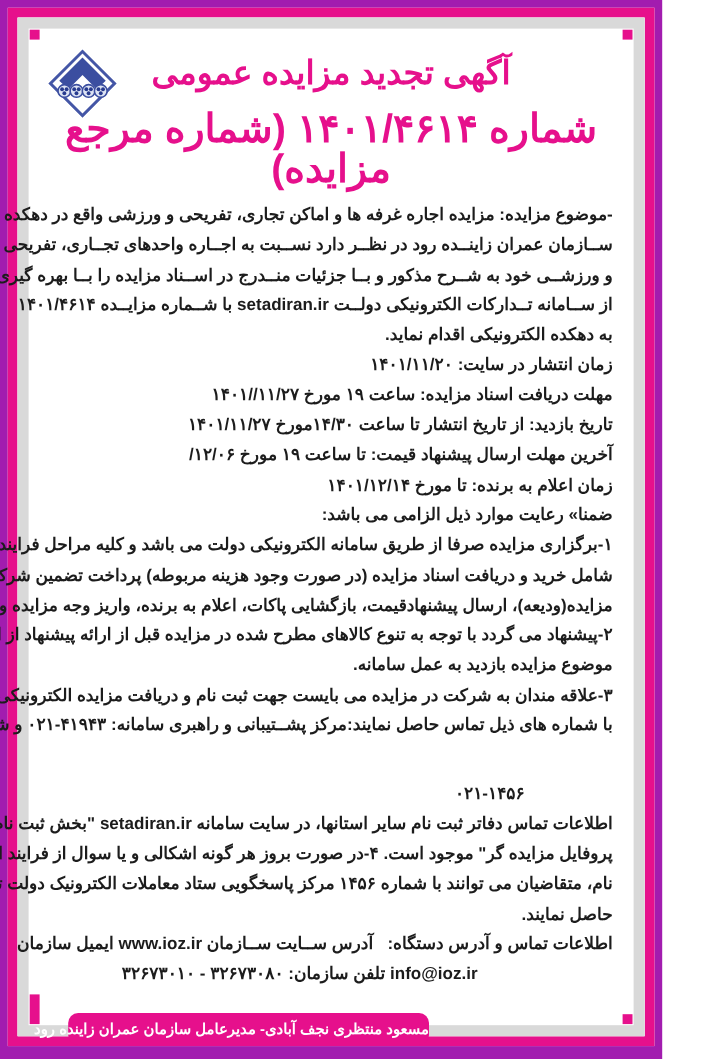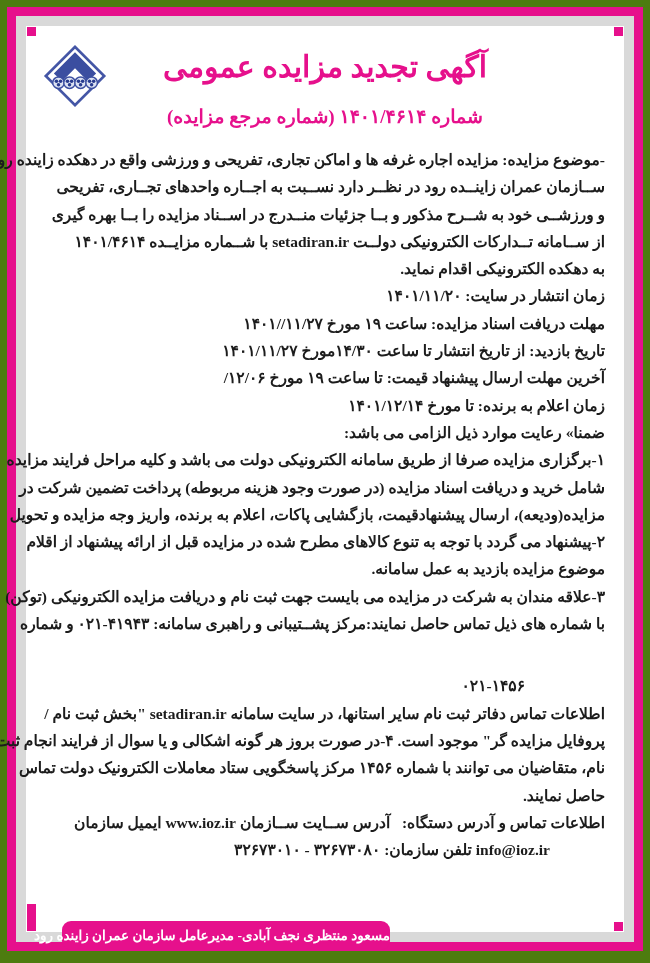--- a/index.html
+++ b/index.html
@@ -1,33 +1,33 @@
 <!DOCTYPE html>
 <html lang="fa"><head>
 <meta charset="utf-8">
 <style>
   html,body{margin:0;padding:0;background:#ffffff;}
-  .page{position:relative;width:650px;height:963px;background:#4d7c0f;overflow:hidden;
-        font-family:Liberation Serif, serif;}
+  .page{position:relative;width:602px;height:963px;background:#a21caf;overflow:hidden;
+        font-family:Liberation Sans, sans-serif;}
   .frame{position:absolute;left:7px;top:7px;right:7px;bottom:12px;
          border:9px solid #e6108c;background:#ffffff;}
   .grayband{position:absolute;inset:0;border:10px solid #d9d9d9;background:#ffffff;}
   .sq{position:absolute;width:9px;height:9px;background:#e6108c;}
   .sq.tl{left:1px;top:1px}.sq.tr{right:1px;top:1px}
   .sq.bl{left:1px;bottom:1px}.sq.br{right:1px;bottom:1px}
   .content{position:absolute;left:12px;right:12px;top:12px;bottom:12px;background:#ffffff;}
   .logo{position:absolute;left:4px;top:5px;width:66px;height:66px;}
   .titles{text-align:center;direction:rtl;color:#e6108c;font-weight:bold;}
   .t1{padding-top:11px;font-size:30px;line-height:36px;letter-spacing:-1px;}
-  .t2{padding-top:14px;font-size:19px;line-height:36px;letter-spacing:-1px;}
+  .t2{padding-top:14px;font-size:36px;line-height:36px;letter-spacing:-1px;}
   .body{direction:rtl;text-align:right;margin-top:11px;padding:0 7px 0 5px;
         color:#1c1c1c;font-weight:bold;font-size:15.5px;}
   .bl{white-space:pre;line-height:27.3px;height:27.3px;overflow:visible;}
   .pad-deep{padding-left:0;padding-right:80px;margin-top:35px;}
-  .pad-mid{padding-right:55px;}
+  .pad-mid{padding-right:55px;text-align:center;}
   .badge{position:absolute;left:62px;bottom:13px;width:328px;height:29px;z-index:5;
          background:#e6108c;border-radius:9px;color:#ffffff;font-weight:bold;
          font-size:13.5px;line-height:29px;text-align:center;direction:rtl;white-space:nowrap;}
 </style>
 </head>
 <body>
 
 <div class="page">
   <div class="frame">
     <div class="grayband">

